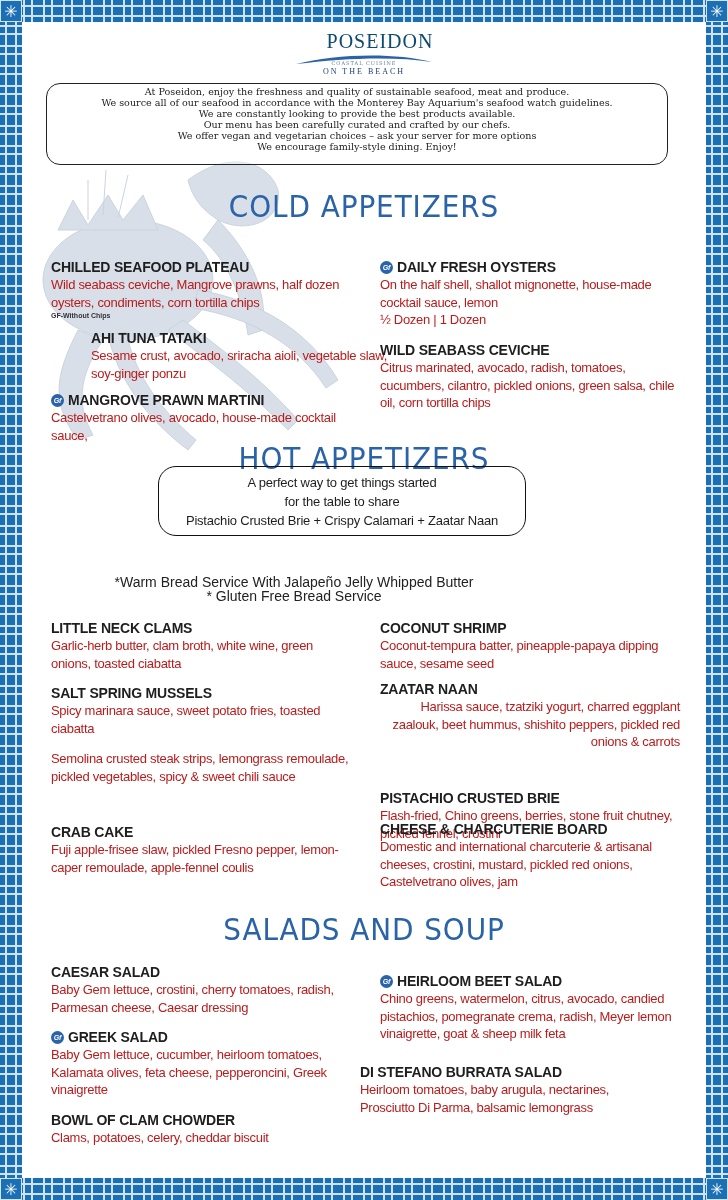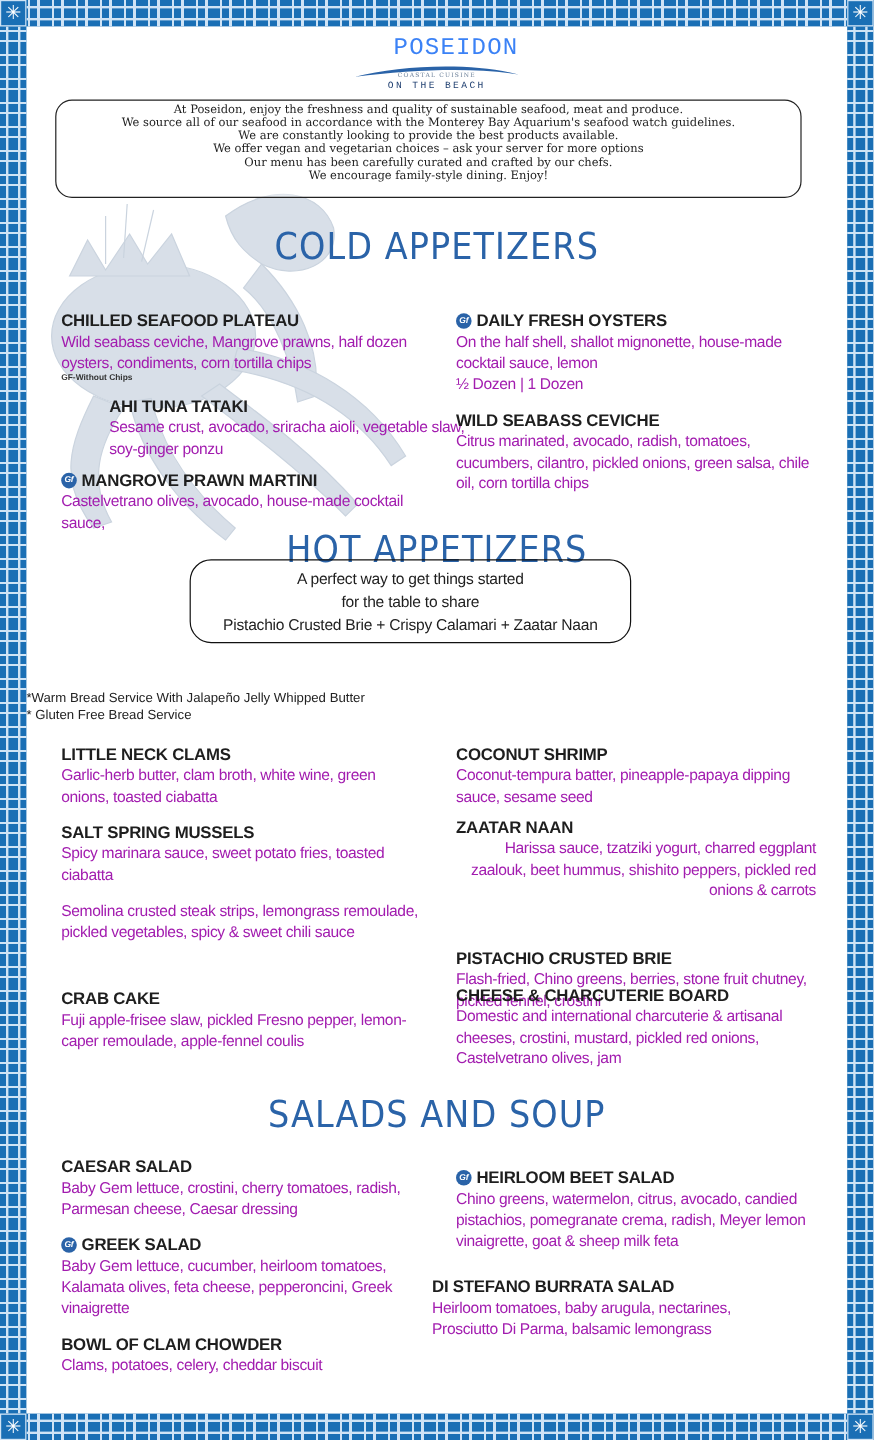--- a/index.html
+++ b/index.html
@@ -23,38 +23,38 @@
   .border-right { right: 0; }
   .corner { position: absolute; width: 22px; height: 22px; background: #1a6fb5; color: #ffffff; font-size: 16px; line-height: 22px; text-align: center; z-index: 2; border: 1px solid #cfe3f5; box-sizing: border-box; }
   .c-tl { left: 0; top: 0; } .c-tr { right: 0; top: 0; } .c-bl { left: 0; bottom: 0; } .c-br { right: 0; bottom: 0; }
 
   
   .crab { position: absolute; left: 18px; top: 140px; width: 340px; height: 330px; z-index: 0; opacity: 0.55; }
 
   .content { position: absolute; left: 22px; top: 22px; width: 684px; height: 1156px; z-index: 1; }
 
   .logo { position: absolute; left: 0; width: 684px; top: 8px; text-align: center; }
-  .logo-name { font-family: Liberation Mono, monospace; font-size: 20px; letter-spacing: 1px; color: #3b82f6; line-height: 22px; padding-left: 32px; }
+  .logo-name { font-family: Liberation Serif, serif; font-size: 20px; letter-spacing: 1px; color: #0c4a6e; line-height: 22px; padding-left: 32px; }
   .logo-swoosh { display: block; margin: 0 auto; width: 140px; height: 14px; }
   .logo-sub { font-family: "DejaVu Serif", serif; font-size: 5px; letter-spacing: 1px; color: #6a7f98; line-height: 6px; margin-top: -6px; }
-  .logo-beach { font-family: Liberation Mono, monospace; font-size: 8px; letter-spacing: 2px; color: #1f3f70; line-height: 12px; }
+  .logo-beach { font-family: Liberation Serif, serif; font-size: 8px; letter-spacing: 2px; color: #1f3f70; line-height: 12px; }
 
   .intro { position: absolute; left: 24px; top: 61px; width: 622px; height: 82px; border: 1.5px solid #222; border-radius: 14px; box-sizing: border-box; padding: 2px 8px; text-align: center; font-family: "DejaVu Serif", serif; font-size: 9.6px; line-height: 11px; color: #222; background: rgba(255,255,255,0.4); }
 
   .section-title { position: absolute; left: 0; width: 684px; text-align: center; font-family: "DejaVu Sans", sans-serif; font-weight: normal; font-size: 31px; letter-spacing: 1px; color: #2a63a8; transform: scaleX(0.9); line-height: 36px; }
 
   .item { position: absolute; width: 300px; }
   .item-name { font-weight: bold; font-size: 14px; line-height: 17px; color: #1e1e1e; display: flex; align-items: center; gap: 4px; letter-spacing: -0.2px; }
-  .item-desc { font-size: 13px; line-height: 17.5px; color: #a21caf; letter-spacing: -0.3px; }
+  .item-desc { font-size: 13px; line-height: 17.5px; color: #b91c1c; letter-spacing: -0.3px; }
   .item-note { font-size: 7px; font-weight: bold; line-height: 9px; color: #333; }
   .gf { display: inline-block; width: 13px; height: 13px; border-radius: 50%; background: #2a63a8; color: #fff; font-size: 7px; font-weight: bold; font-style: italic; line-height: 13px; text-align: center; flex: 0 0 13px; }
 
   .share-box { position: absolute; left: 158px; top: 466px; width: 368px; height: 70px; border: 1.8px solid #111; border-radius: 18px; box-sizing: border-box; text-align: center; font-size: 13px; line-height: 19px; padding-top: 6px; color: #1e1e1e; letter-spacing: -0.2px; }
 
-  .bread { position: absolute; left: 0; width: 544px; top: 555px; font-size: 11px; line-height: 14px; color: #222; }
+  .bread { position: absolute; left: 0; width: 544px; top: 555px; text-align: center; font-size: 14px; line-height: 14px; color: #222; }
 </style>
 </head>
 <body>
 
 <div class="border-h border-top"></div>
 <div class="border-h border-bottom"></div>
 <div class="border-v border-left"></div>
 <div class="border-v border-right"></div>
 <div class="corner c-tl">✳</div>
 <div class="corner c-tr">✳</div>
@@ -85,22 +85,22 @@
       <path d="M2 12 C40 2 100 0 138 10 C100 4 50 6 2 12 Z" fill="#2a63a8"></path>
     </svg>
     <div class="logo-sub">COASTAL CUISINE</div>
     <div class="logo-beach">ON THE BEACH</div>
   </div>
 
   <div class="intro">
     <div>At Poseidon, enjoy the freshness and quality of sustainable seafood, meat and produce.</div>
     <div>We source all of our seafood in accordance with the Monterey Bay Aquarium's seafood watch guidelines.</div>
     <div>We are constantly looking to provide the best products available.</div>
+    <div>Our menu has been carefully curated and crafted by our chefs.</div>
     <div>We offer vegan and vegetarian choices – ask your server for more options</div>
-    <div>Our menu has been carefully curated and crafted by our chefs.</div>
     <div>We encourage family-style dining. Enjoy!</div>
   </div>
 
   <div class="section-title" style="top:166px;">COLD APPETIZERS</div>
 
   <div class="item" style="left:29px; top:237px;">
     <div class="item-name">
         <span>CHILLED SEAFOOD PLATEAU</span>
       </div>
     <div class="item-desc">Wild seabass ceviche, Mangrove prawns, half dozen oysters, condiments, corn tortilla chips</div>

